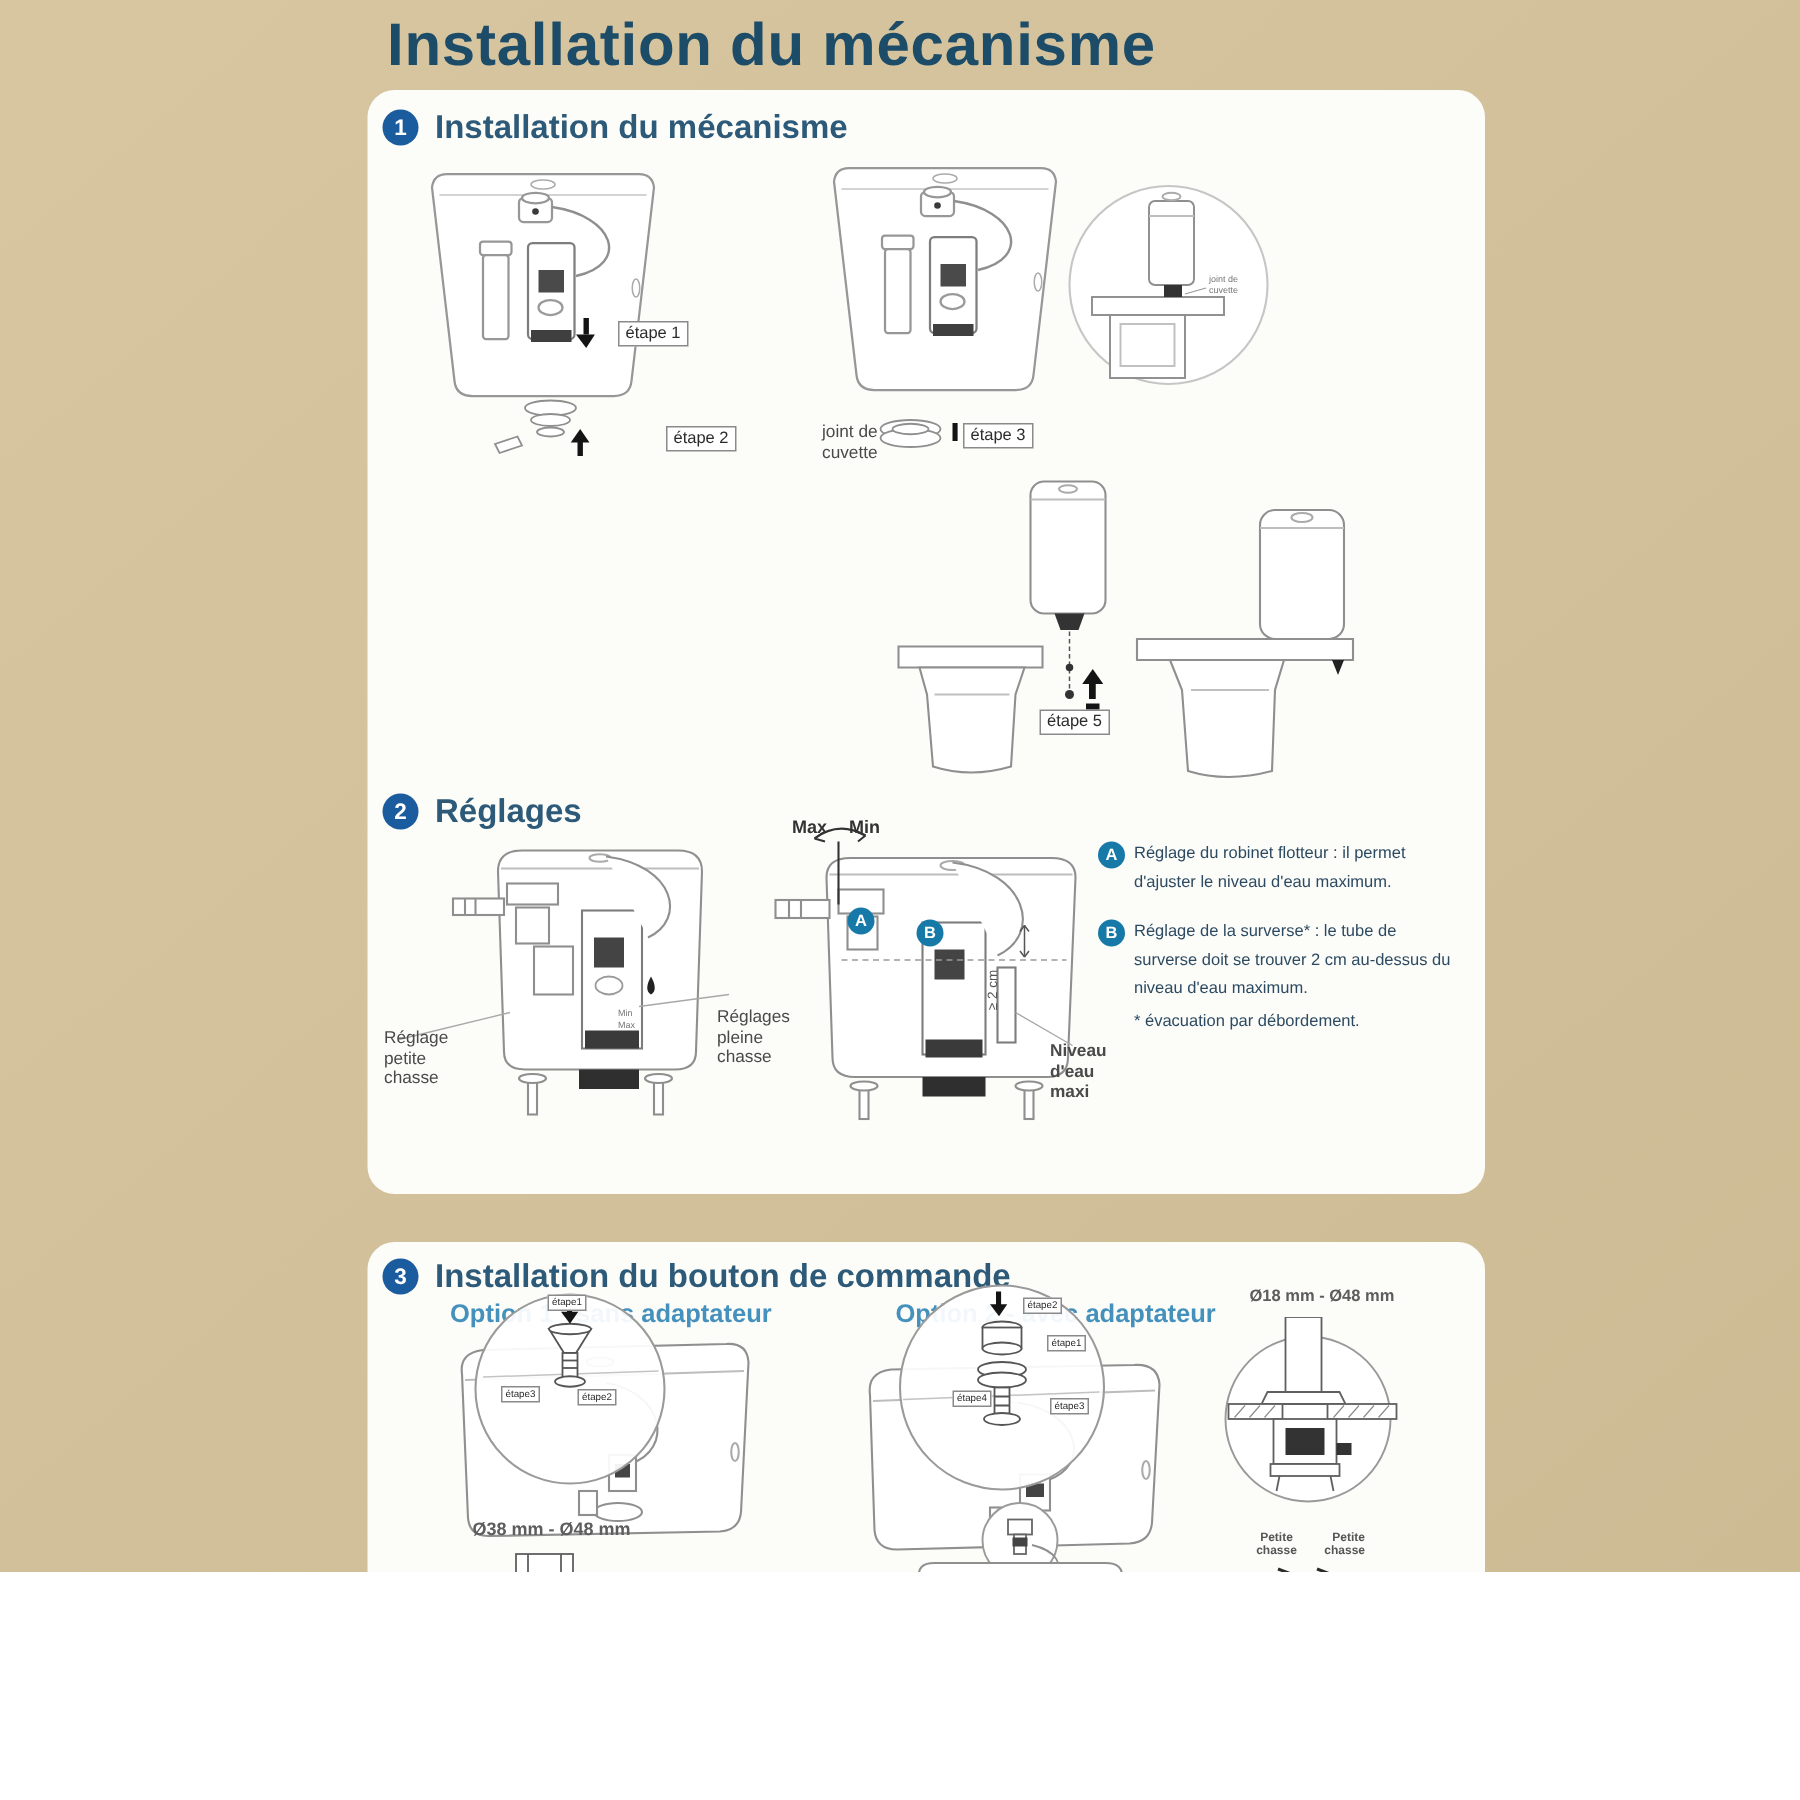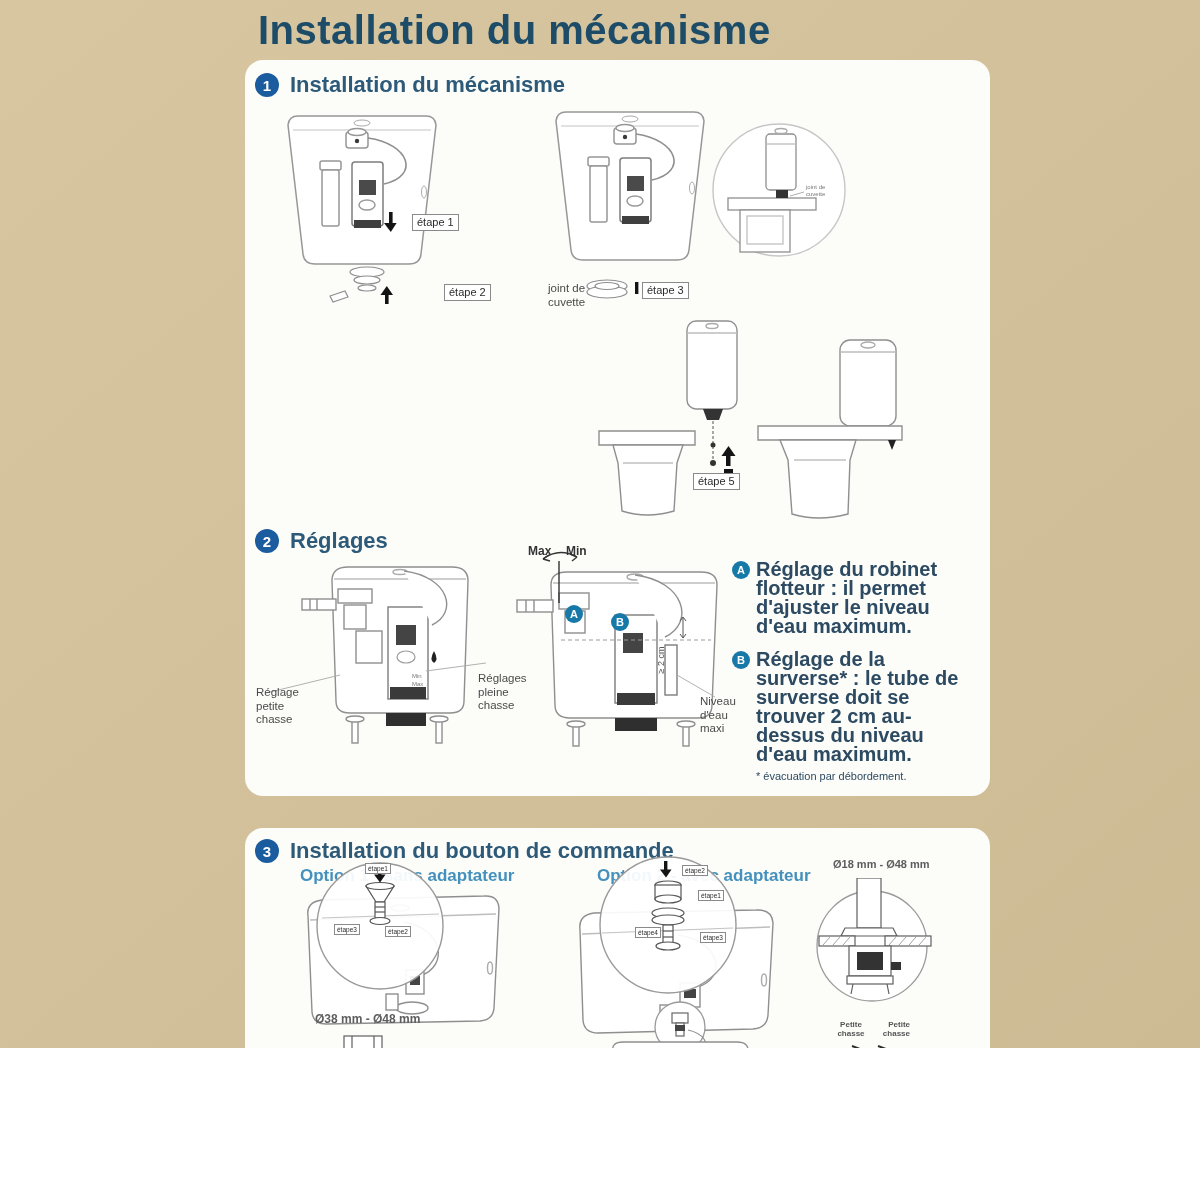--- a/index.html
+++ b/index.html
@@ -18,21 +18,21 @@
          border:1px solid #8a8a8a;padding:0 4px;white-space:nowrap;}
   .etape.sm{font-size:6.5px;line-height:9px;padding:0 2px;border-width:0.5px;}
   .lbl{position:absolute;font-size:11.5px;line-height:13.5px;color:#4a4a4a;}
   .lbl.tiny{font-size:6px;line-height:7px;color:#777;}
   .dia{position:absolute;font-size:12px;font-weight:600;color:#5d5d5d;white-space:nowrap;}
   .badge{position:absolute;width:18px;height:18px;border-radius:50%;background:#1779a8;color:#fff;
          font-size:11px;font-weight:700;display:flex;align-items:center;justify-content:center;}
   .notes{position:absolute;left:732px;top:560px;width:240px;}
   .note-row{position:relative;padding-left:24px;margin-bottom:14px;}
   .note-row .badge{left:0;top:1px;position:absolute;}
-  .note-text{font-size:20px;line-height:19px;color:#2c4a61;font-weight:700;}
+  .note-text{font-size:11px;line-height:19px;color:#2c4a61;font-weight:400;}
   .footnote{font-size:11px;color:#2c4a61;margin-left:24px;margin-top:-8px;}
   .minmax{position:absolute;font-size:12px;font-weight:600;color:#333;}
   .vert{position:absolute;transform:rotate(-90deg);transform-origin:center;font-size:9px;color:#555;white-space:nowrap;}
   .bstrip{position:absolute;left:0;top:1186px;width:1200px;height:14px;background:#ece5d4;}
   .springlbl{position:absolute;font-size:8px;line-height:9px;font-weight:700;color:#555;text-align:center;width:36px;}
 </style>
 </head>
 <body>
 
 <div id="page">
@@ -230,21 +230,21 @@
         <path d="M168 72 l-3 4 M168 72 l3 4 M168 93 l-3 -4 M168 93 l3 -4" fill="none"></path>
       </g>
       <line x1="162" y1="130" x2="200" y2="152" stroke="#a8a8a8" stroke-width="0.9"></line>
     </svg>
     <div class="badge" style="left:50px;top:60px;">A</div>
     <div class="badge" style="left:96px;top:68px;">B</div>
   </div>
   <div class="minmax" style="left:528px;top:544px;">Max</div>
   <div class="minmax" style="left:566px;top:544px;">Min</div>
   <div class="vert" style="left:648px;top:655px;">≥ 2 cm</div>
-  <div class="lbl" style="left:700px;top:695px;width:48px;">Niveau d'eau maxi</div>
+  <div class="lbl" style="left:700px;top:695px;width:48px;font-weight:bold;">Niveau d'eau maxi</div>
 
   <div class="notes">
     <div class="note-row">
       <div class="badge">A</div>
       <div class="note-text">Réglage du robinet flotteur : il permet d'ajuster le niveau d'eau maximum.</div>
     </div>
     <div class="note-row">
       <div class="badge">B</div>
       <div class="note-text">Réglage de la surverse* : le tube de surverse doit se trouver 2 cm au-dessus du niveau d'eau maximum.</div>
     </div>

